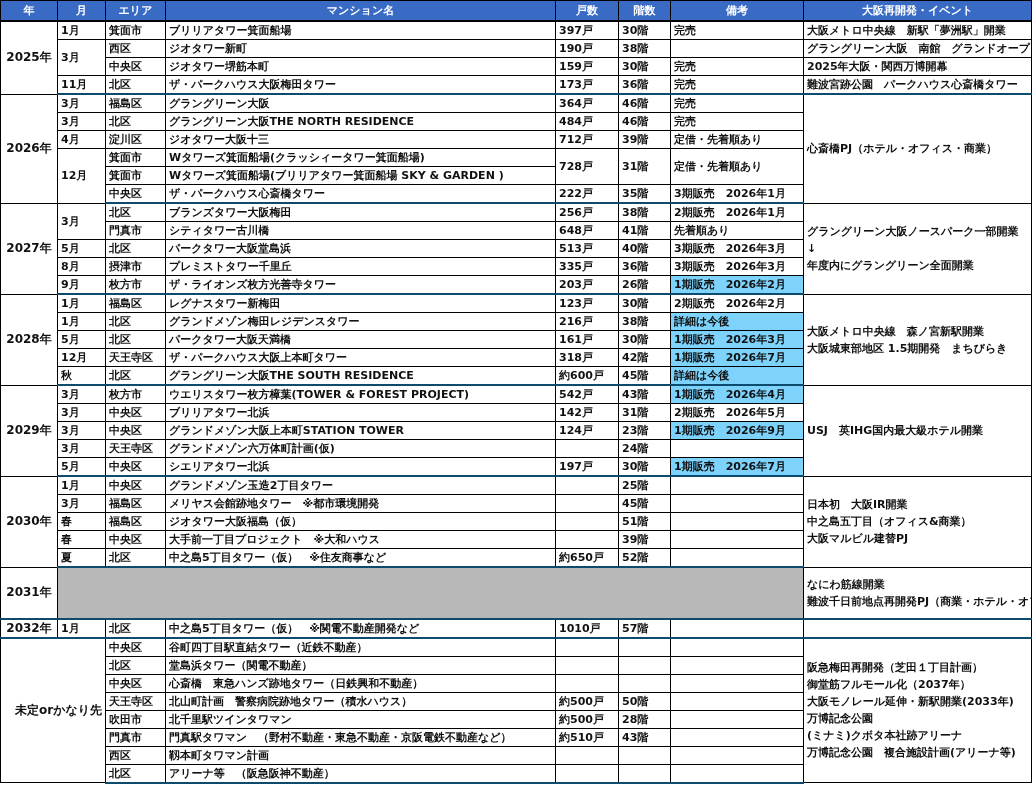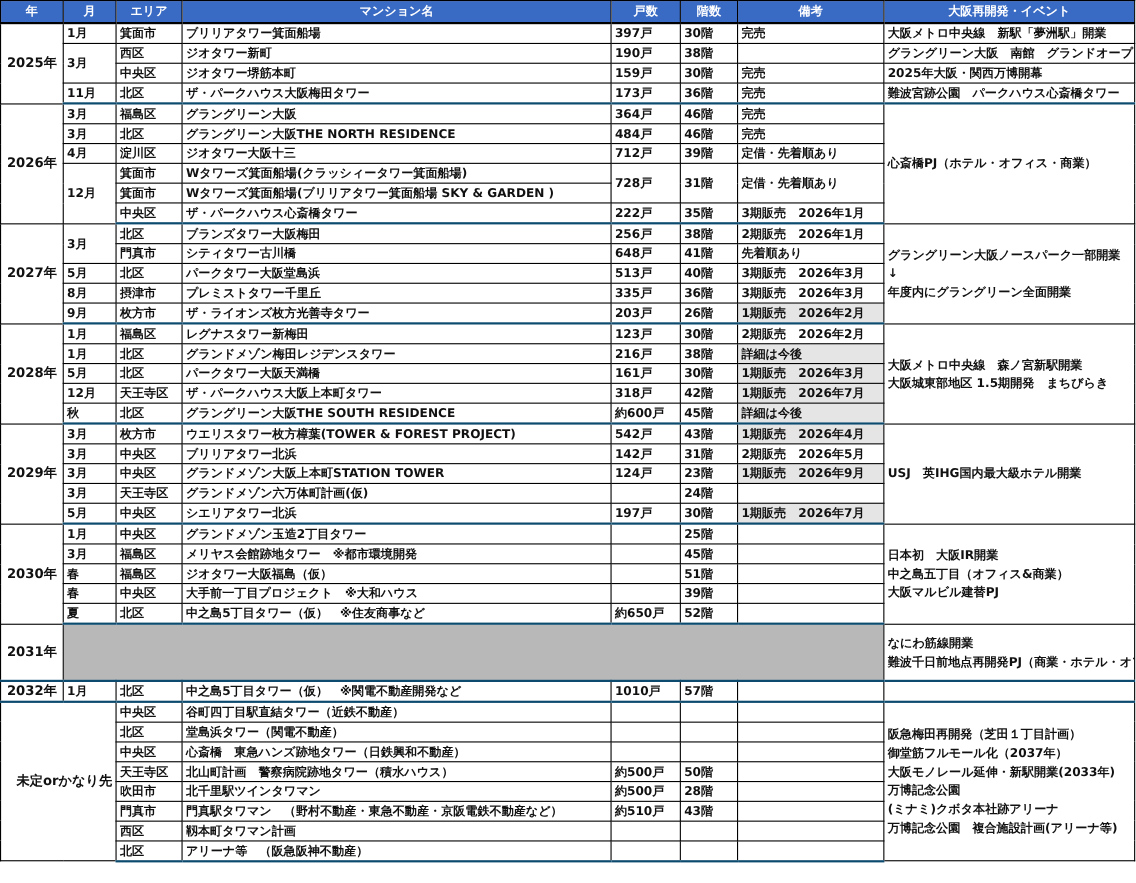--- a/index.html
+++ b/index.html
@@ -24,21 +24,21 @@
   table.sheet thead th {
     background: #3a6bc4;
     color: #ffffff;
     text-align: center;
     height: 19px;
     line-height: 19px;
     border-bottom: 2px solid #000;
   }
   td.year { text-align: center; font-size: 12px; border-left: 2px solid #000; }
   td.event { white-space: normal; line-height: 18px; vertical-align: middle; border-right: 2px solid #000; }
-  td.note.hl { background: #e5e5e5; }
+  td.note.hl { background: #7dd3fc; }
   td.gray { background: #b8b8b8; }
   tr.grp-end td { border-bottom: 2px solid #0c4a6e; }
 </style>
 </head>
 <body>
 
 <table class="sheet">
   <colgroup>
     <col style="width:57px">
       <col style="width:48px">

